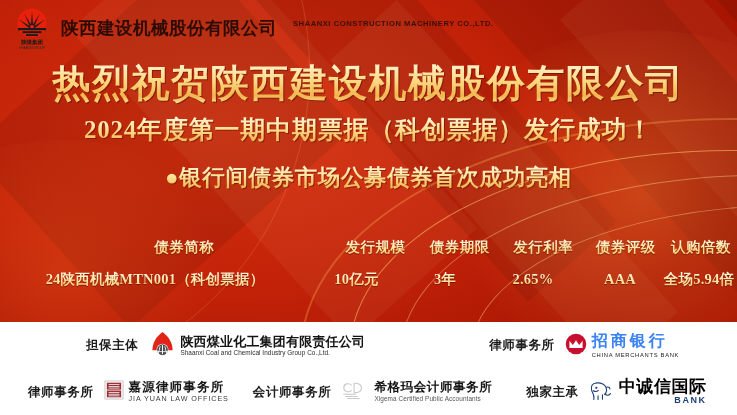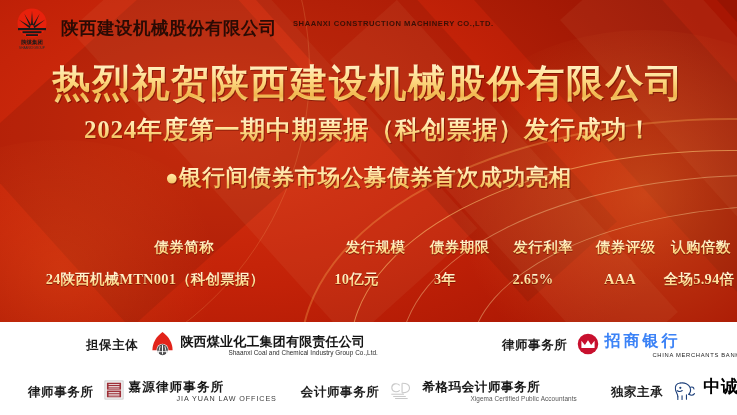--- a/index.html
+++ b/index.html
@@ -170,21 +170,21 @@
   .flabel {
     font-size: 12.5px; font-weight: 700;
     color: #1d1d1d; letter-spacing: 0.6px;
     white-space: nowrap;
     font-family: "Liberation Sans", "DejaVu Sans", sans-serif;
   }
   .brand { display: flex; align-items: center; gap: 5px; }
   .bmark { flex: 0 0 auto; position: relative; }
   .btxt { display: flex; flex-direction: column; line-height: 1.05; }
   .btxt-cn { font-weight: 700; white-space: nowrap; }
-  .btxt-en { white-space: nowrap; margin-left: 48px; }
+  .btxt-en { white-space: nowrap; }
 
   
   .scc .btxt-cn { font-size: 13px; color: #141414; letter-spacing: 0.2px; }
   .scc .btxt-en { font-size: 6.4px; color: #2b2b2b; letter-spacing: 0.05px; margin-top: 1.5px; }
   
   .cmb .btxt-cn { font-size: 16px; color: #3b82f6; letter-spacing: 3px; }
   .cmb .btxt-en { font-size: 5.8px; color: #222; letter-spacing: 0.7px; margin-top: 1.5px; }
   
   .jy .btxt-cn { font-size: 12.5px; color: #161616; letter-spacing: 1.2px; }
   .jy .btxt-en { font-size: 7.2px; color: #3a3a3a; letter-spacing: 0.9px; margin-top: 1px; }

